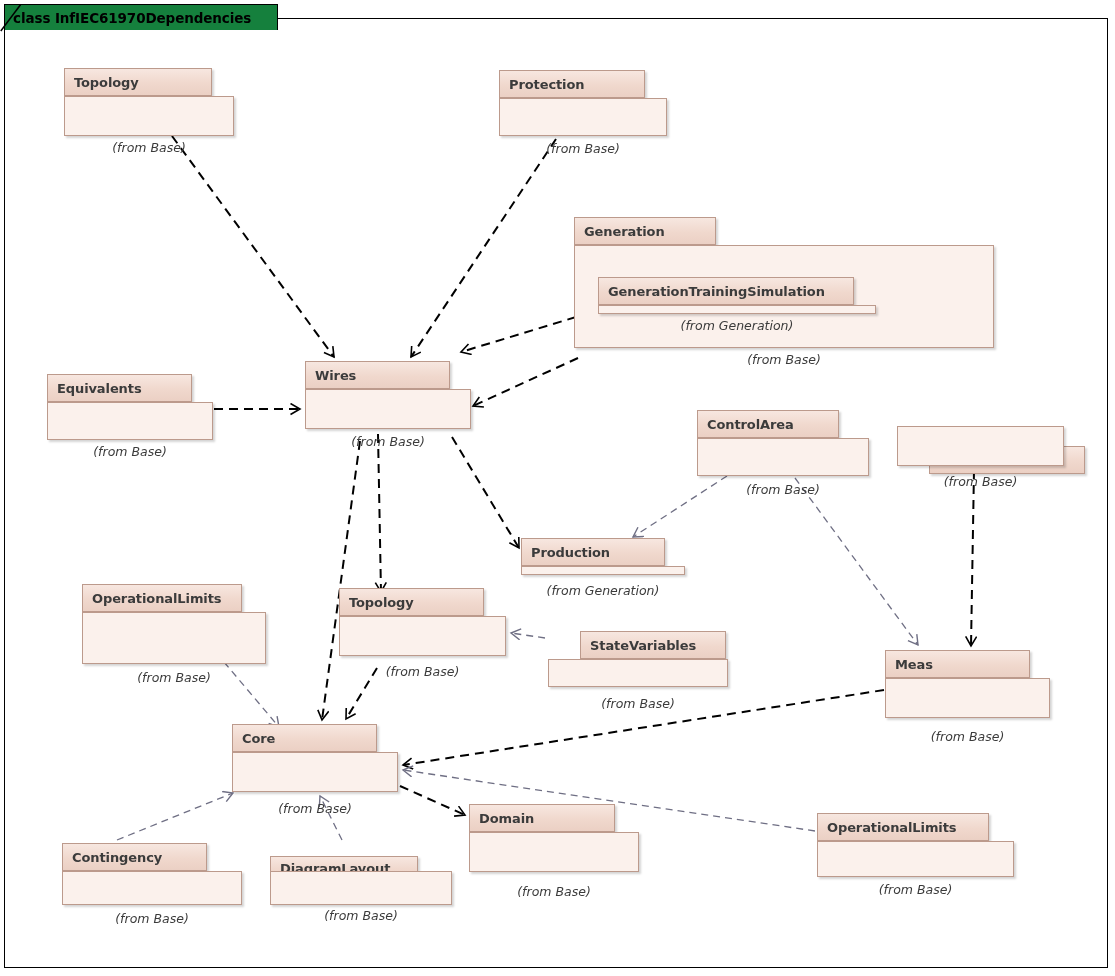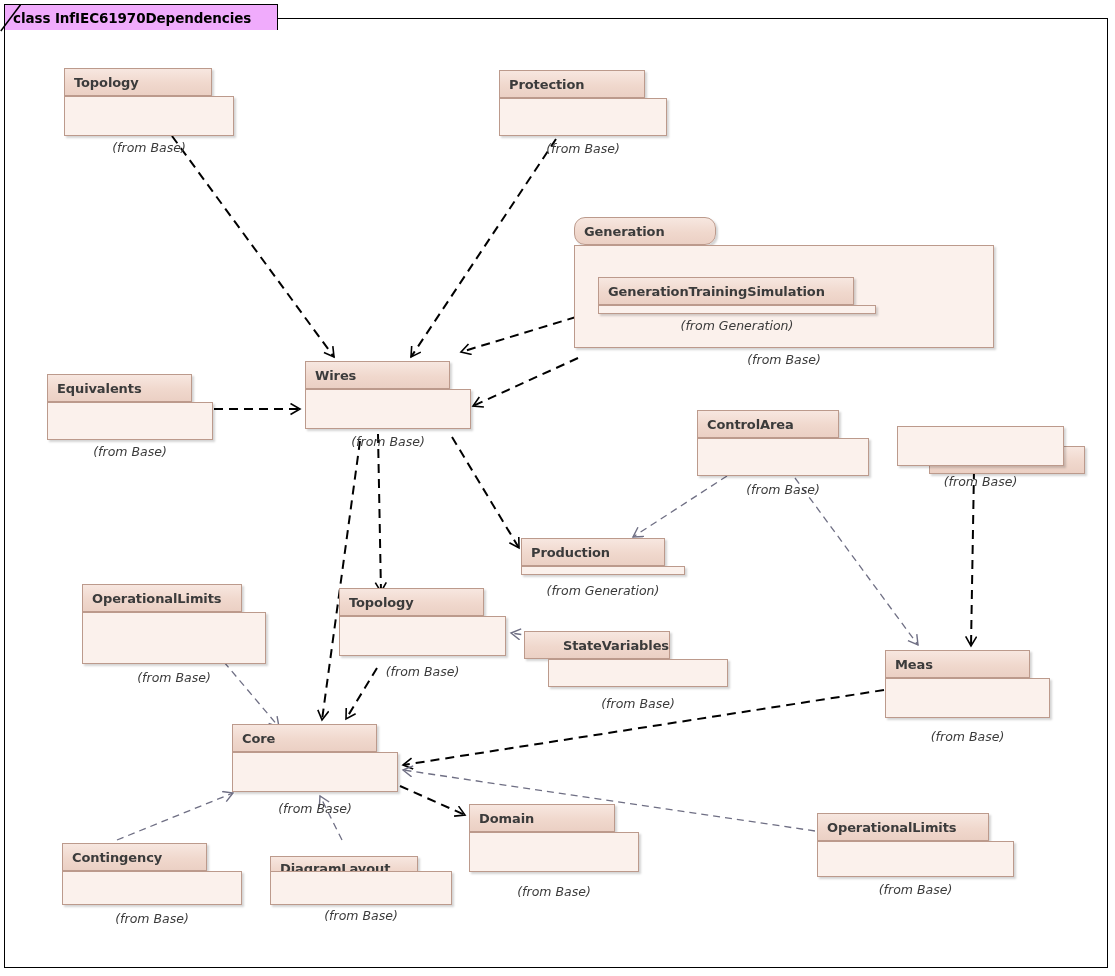--- a/index.html
+++ b/index.html
@@ -16,21 +16,21 @@
     width:1104px;height:950px;
     border:1.5px solid #000;
     box-sizing:border-box;
     background:transparent;
   }
   #frame-tab{
     position:absolute;left:4px;top:4px;
     height:26px;
     border:1.5px solid #000;
     border-bottom:none;
-    background:#f0abfc;
+    background:#15803d;
     box-sizing:border-box;
     display:flex;align-items:center;
     padding:0 26px 0 8px;
     z-index:5;
   }
   #frame-tab-label{
     font-size:13.5px;font-weight:bold;color:#000;
     white-space:nowrap;letter-spacing:-0.1px;
   }
   #frame-tab-corner{
@@ -132,21 +132,21 @@
         <div class="pkg-from" style="left: 64px; top: 140px; width: 170px;">(from Base)</div>
       </div>
       <div class="pkg" style="left: 0px; top: 0px;">
         <div class="pkg-tab" style="left: 499px; top: 70px; width: 146px; height: 28px;">
           <span class="pkg-tab-label">Protection</span>
         </div>
         <div class="pkg-body" style="left: 499px; top: 98px; width: 168px; height: 38px;"></div>
         <div class="pkg-from" style="left: 499px; top: 141px; width: 168px;">(from Base)</div>
       </div>
       <div class="pkg" style="left: 0px; top: 0px;">
-        <div class="pkg-tab" style="left: 574px; top: 217px; width: 142px; height: 28px; border-radius: 11px;">
+        <div class="pkg-tab" style="left: 574px; top: 217px; width: 142px; height: 28px;">
           <span class="pkg-tab-label">Generation</span>
         </div>
         <div class="pkg-body" style="left: 574px; top: 245px; width: 420px; height: 103px;"></div>
         <div class="pkg-from" style="left: 574px; top: 352px; width: 420px;">(from Base)</div>
       </div>
       <div class="pkg nested" style="left: 0px; top: 0px;">
         <div class="pkg-tab" style="left: 598px; top: 277px; width: 256px; height: 28px; text-align: right;">
           <span class="pkg-tab-label">GenerationTrainingSimulation</span>
         </div>
         <div class="pkg-body" style="left: 598px; top: 305px; width: 278px; height: 9px;"></div>
@@ -195,21 +195,21 @@
         <div class="pkg-from" style="left: 82px; top: 670px; width: 184px;">(from Base)</div>
       </div>
       <div class="pkg" style="left: 0px; top: 0px;">
         <div class="pkg-tab" style="left: 339px; top: 588px; width: 145px; height: 28px;">
           <span class="pkg-tab-label">Topology</span>
         </div>
         <div class="pkg-body" style="left: 339px; top: 616px; width: 167px; height: 40px;"></div>
         <div class="pkg-from" style="left: 339px; top: 664px; width: 167px;">(from Base)</div>
       </div>
       <div class="pkg" style="left: 0px; top: 0px;">
-        <div class="pkg-tab" style="left: 524px; top: 631px; width: 146px; height: 28px; justify-content: flex-end;">
+        <div class="pkg-tab" style="left: 580px; top: 631px; width: 146px; height: 28px;">
           <span class="pkg-tab-label">StateVariables</span>
         </div>
         <div class="pkg-body" style="left: 548px; top: 659px; width: 180px; height: 28px;"></div>
         <div class="pkg-from" style="left: 548px; top: 696px; width: 180px;">(from Base)</div>
       </div>
       <div class="pkg" style="left: 0px; top: 0px;">
         <div class="pkg-tab" style="left: 885px; top: 650px; width: 145px; height: 28px;">
           <span class="pkg-tab-label">Meas</span>
         </div>
         <div class="pkg-body" style="left: 885px; top: 678px; width: 165px; height: 40px;"></div>

